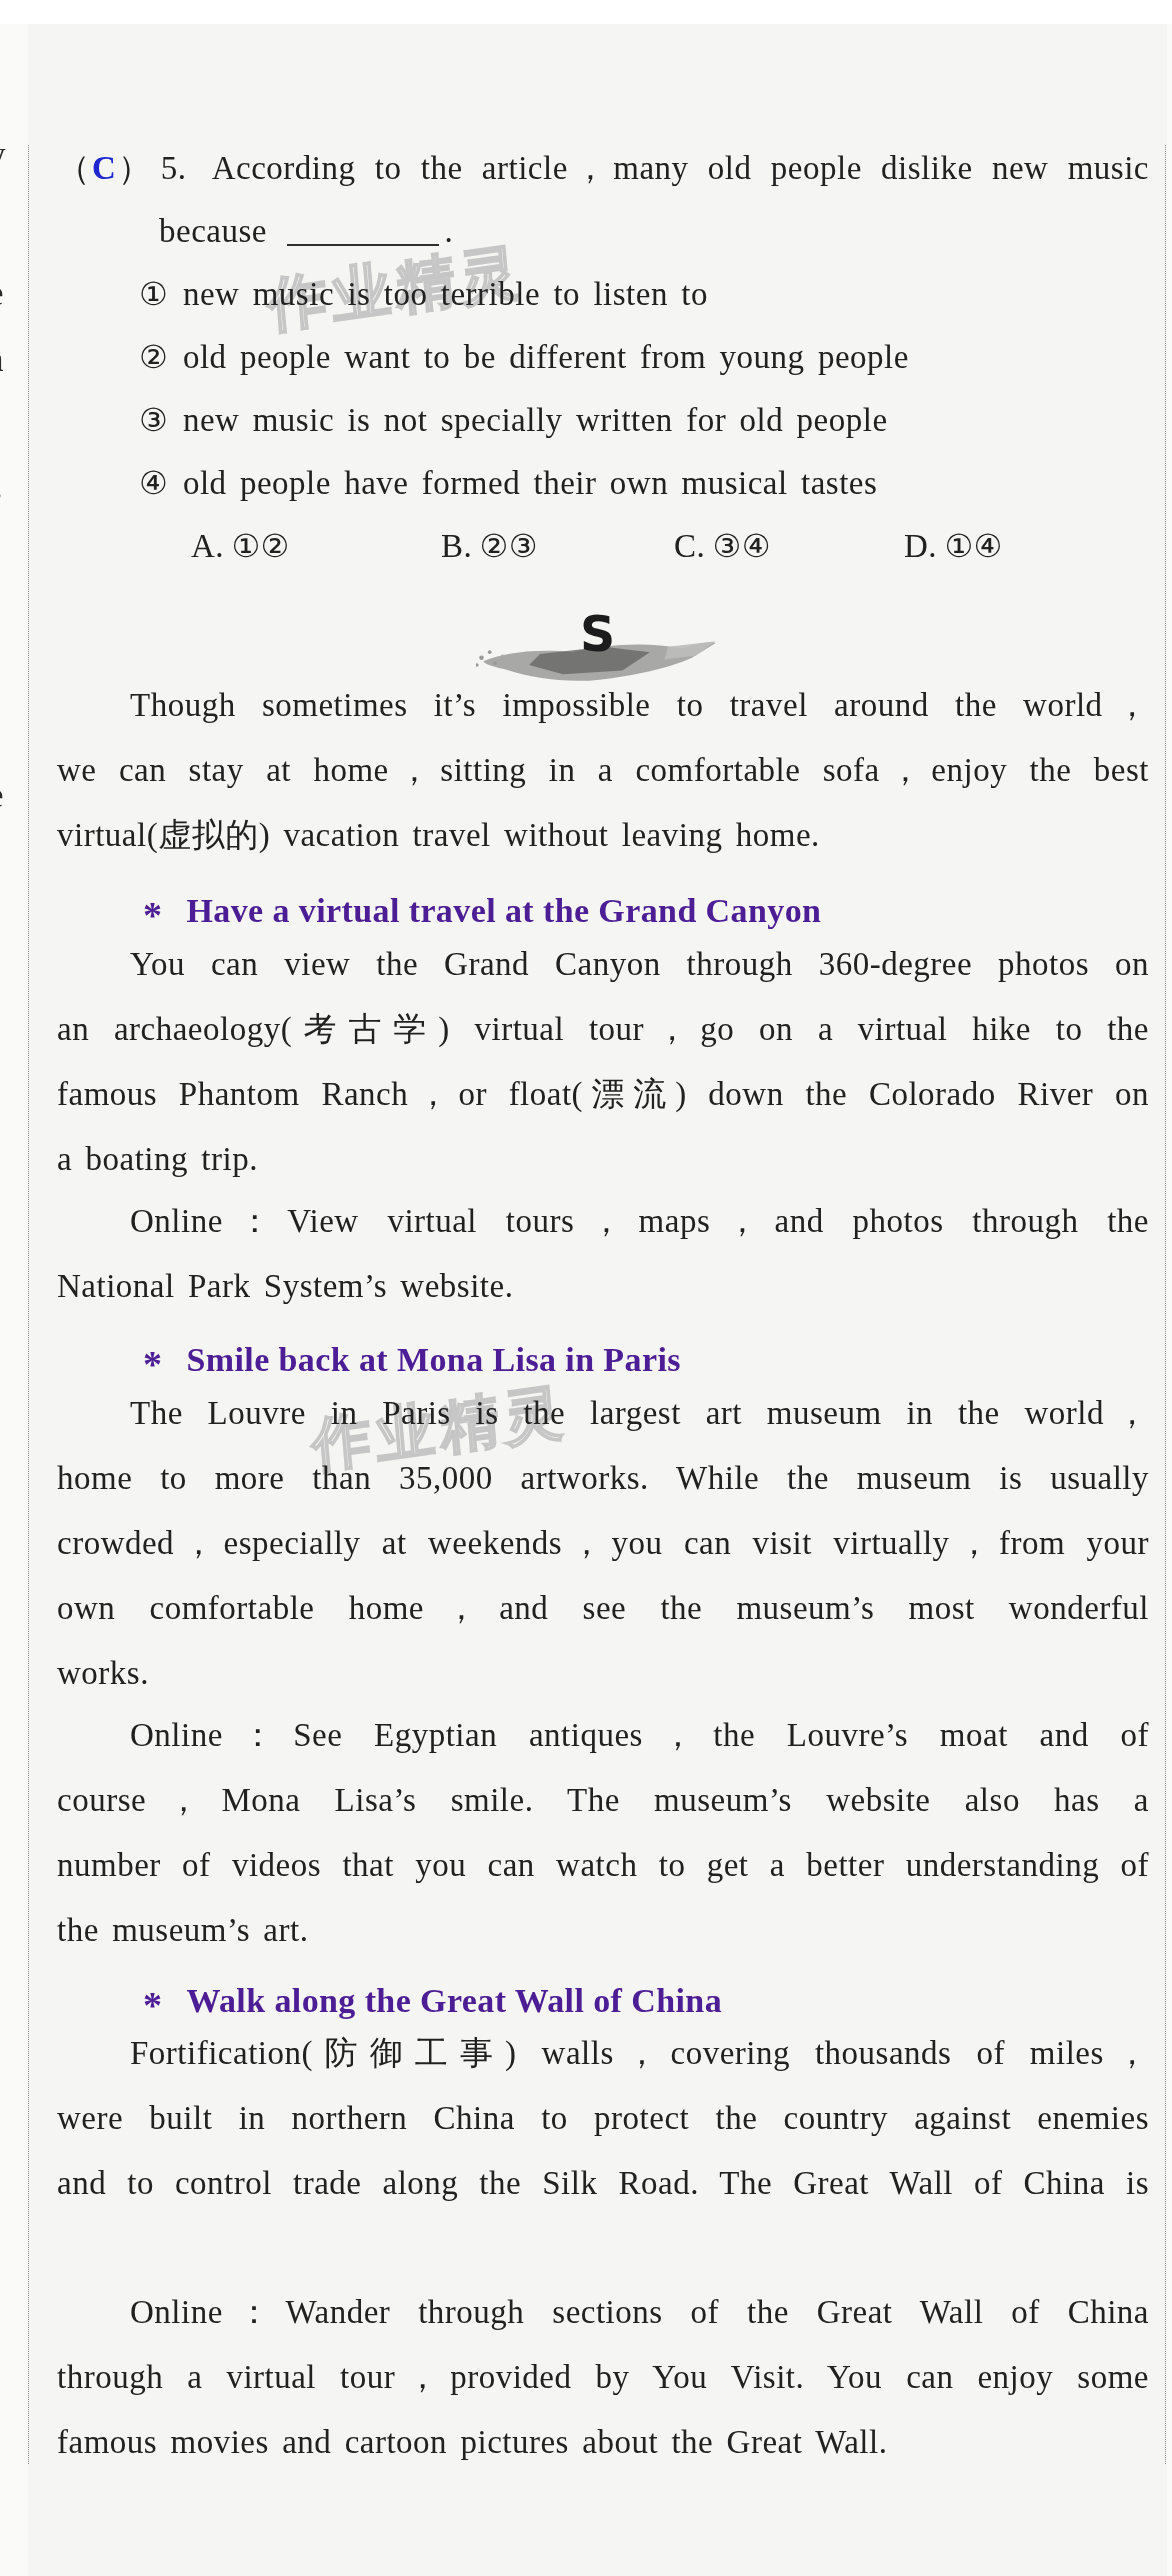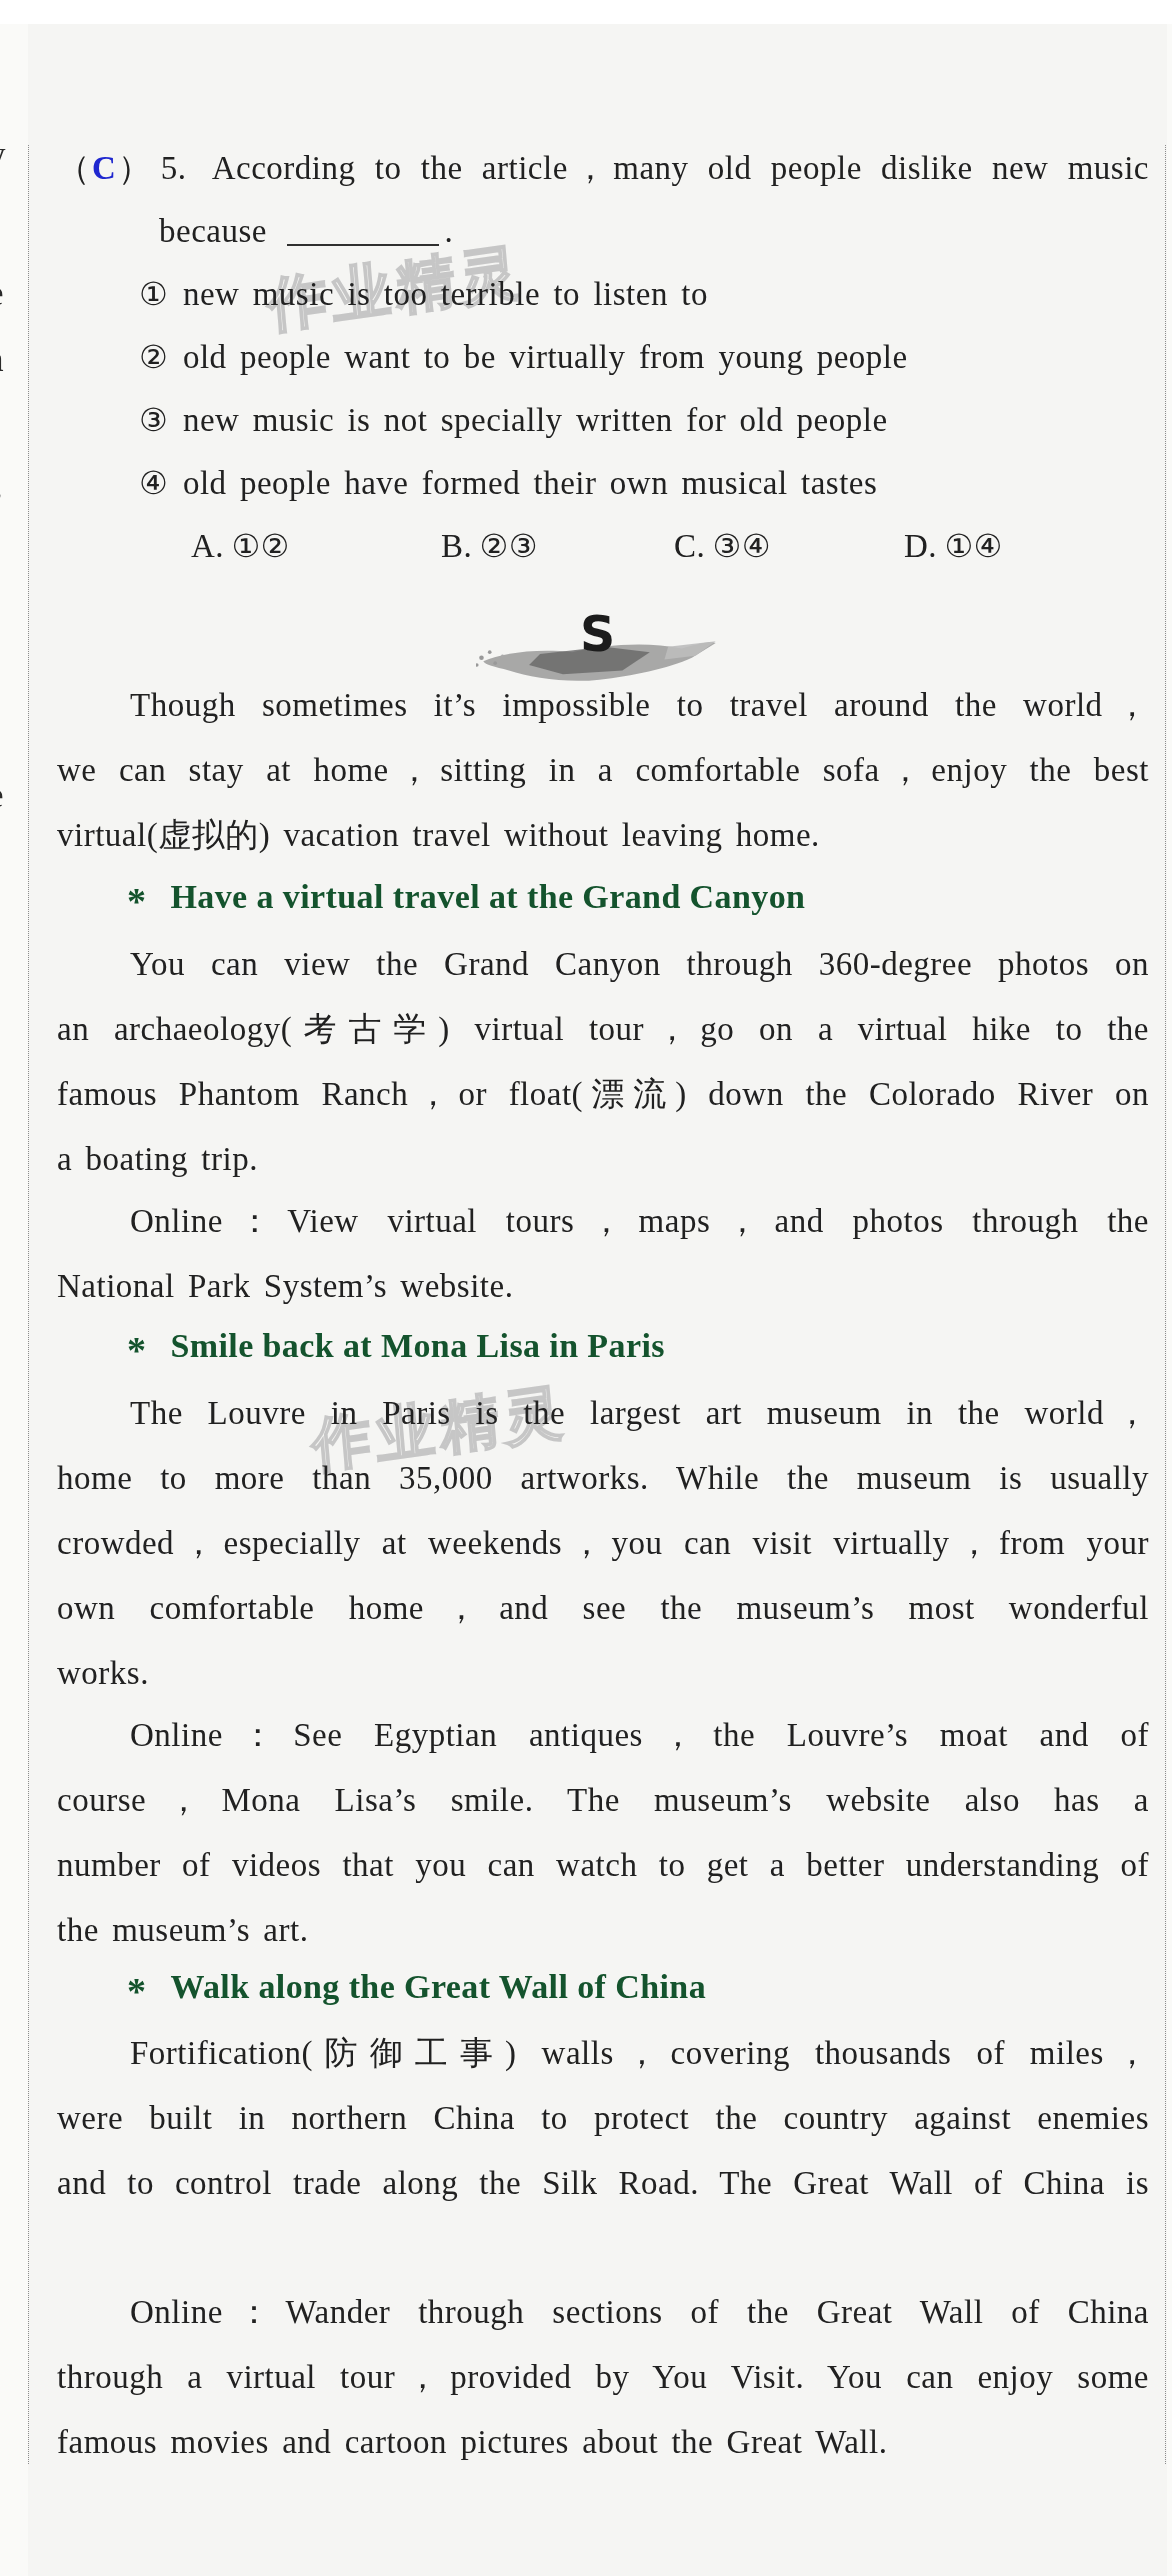--- a/index.html
+++ b/index.html
@@ -40,21 +40,21 @@
   
   .sdiv{position:absolute;left:476px;top:597px;width:256px;height:92px;}
   .sletter{position:absolute;left:104px;top:9.2px;font-family:"DejaVu Sans",sans-serif;font-weight:bold;font-size:49px;color:#1c1c1c;}
   .smudge{position:absolute;left:0;top:33px;}
 
   
   .para{position:absolute;left:57px;width:1092px;}
   .pl{line-height:65px;text-align:justify;text-align-last:justify;}
   .pl.first{text-indent:73px;}
   .pl.last{text-align:left;text-align-last:left;}
-  .heading{position:absolute;left:41px;width:1092px;line-height:60px;padding-left:86px;box-sizing:border-box;font-weight:bold;font-size:34px;color:#14532d;letter-spacing:0.4px;}
+  .heading{position:absolute;left:57px;width:1092px;line-height:88px;padding-left:86px;box-sizing:border-box;font-weight:bold;font-size:34px;color:#4c1d95;letter-spacing:0.4px;}
   .hstar{font-size:38px;vertical-align:-6.4px;margin-right:24px;font-weight:bold;}
 
   
   .wm{position:absolute;font-family:"DejaVu Sans",sans-serif;font-weight:bold;font-size:59px;letter-spacing:5.5px;color:transparent;-webkit-text-stroke:1.8px #c6c6c6;transform:rotate(-8deg) skewX(-3deg);white-space:nowrap;}
   .wm1{left:267px;top:249px;}
   .wm2{left:311px;top:1389px;}
 
   
   .edge-strip{position:absolute;left:0;top:128px;width:11px;height:696px;overflow:hidden;}
   .edge-g{position:absolute;left:-12px;font-size:35px;color:#2a2a2a;}
@@ -90,21 +90,21 @@
       <span class="qnum">5.</span>
       <span class="stem1 fill">According to the article，many old people dislike new music</span>
     </div>
     <div class="qline because-row">
       <span>because</span><span class="blank"></span><span>.</span>
     </div>
     <div class="qline opt">
       <span class="onum">①</span><span>new music is too terrible to listen to</span>
     </div>
     <div class="qline opt">
-      <span class="onum">②</span><span>old people want to be virtually from young people</span>
+      <span class="onum">②</span><span>old people want to be different from young people</span>
     </div>
     <div class="qline opt">
       <span class="onum">③</span><span>new music is not specially written for old people</span>
     </div>
     <div class="qline opt">
       <span class="onum">④</span><span>old people have formed their own musical tastes</span>
     </div>
     <div class="qline choices">
       <span class="choice c-a"><span>A.</span><span class="cv">①②</span></span>
       <span class="choice c-b"><span>B.</span><span class="cv">②③</span></span>

